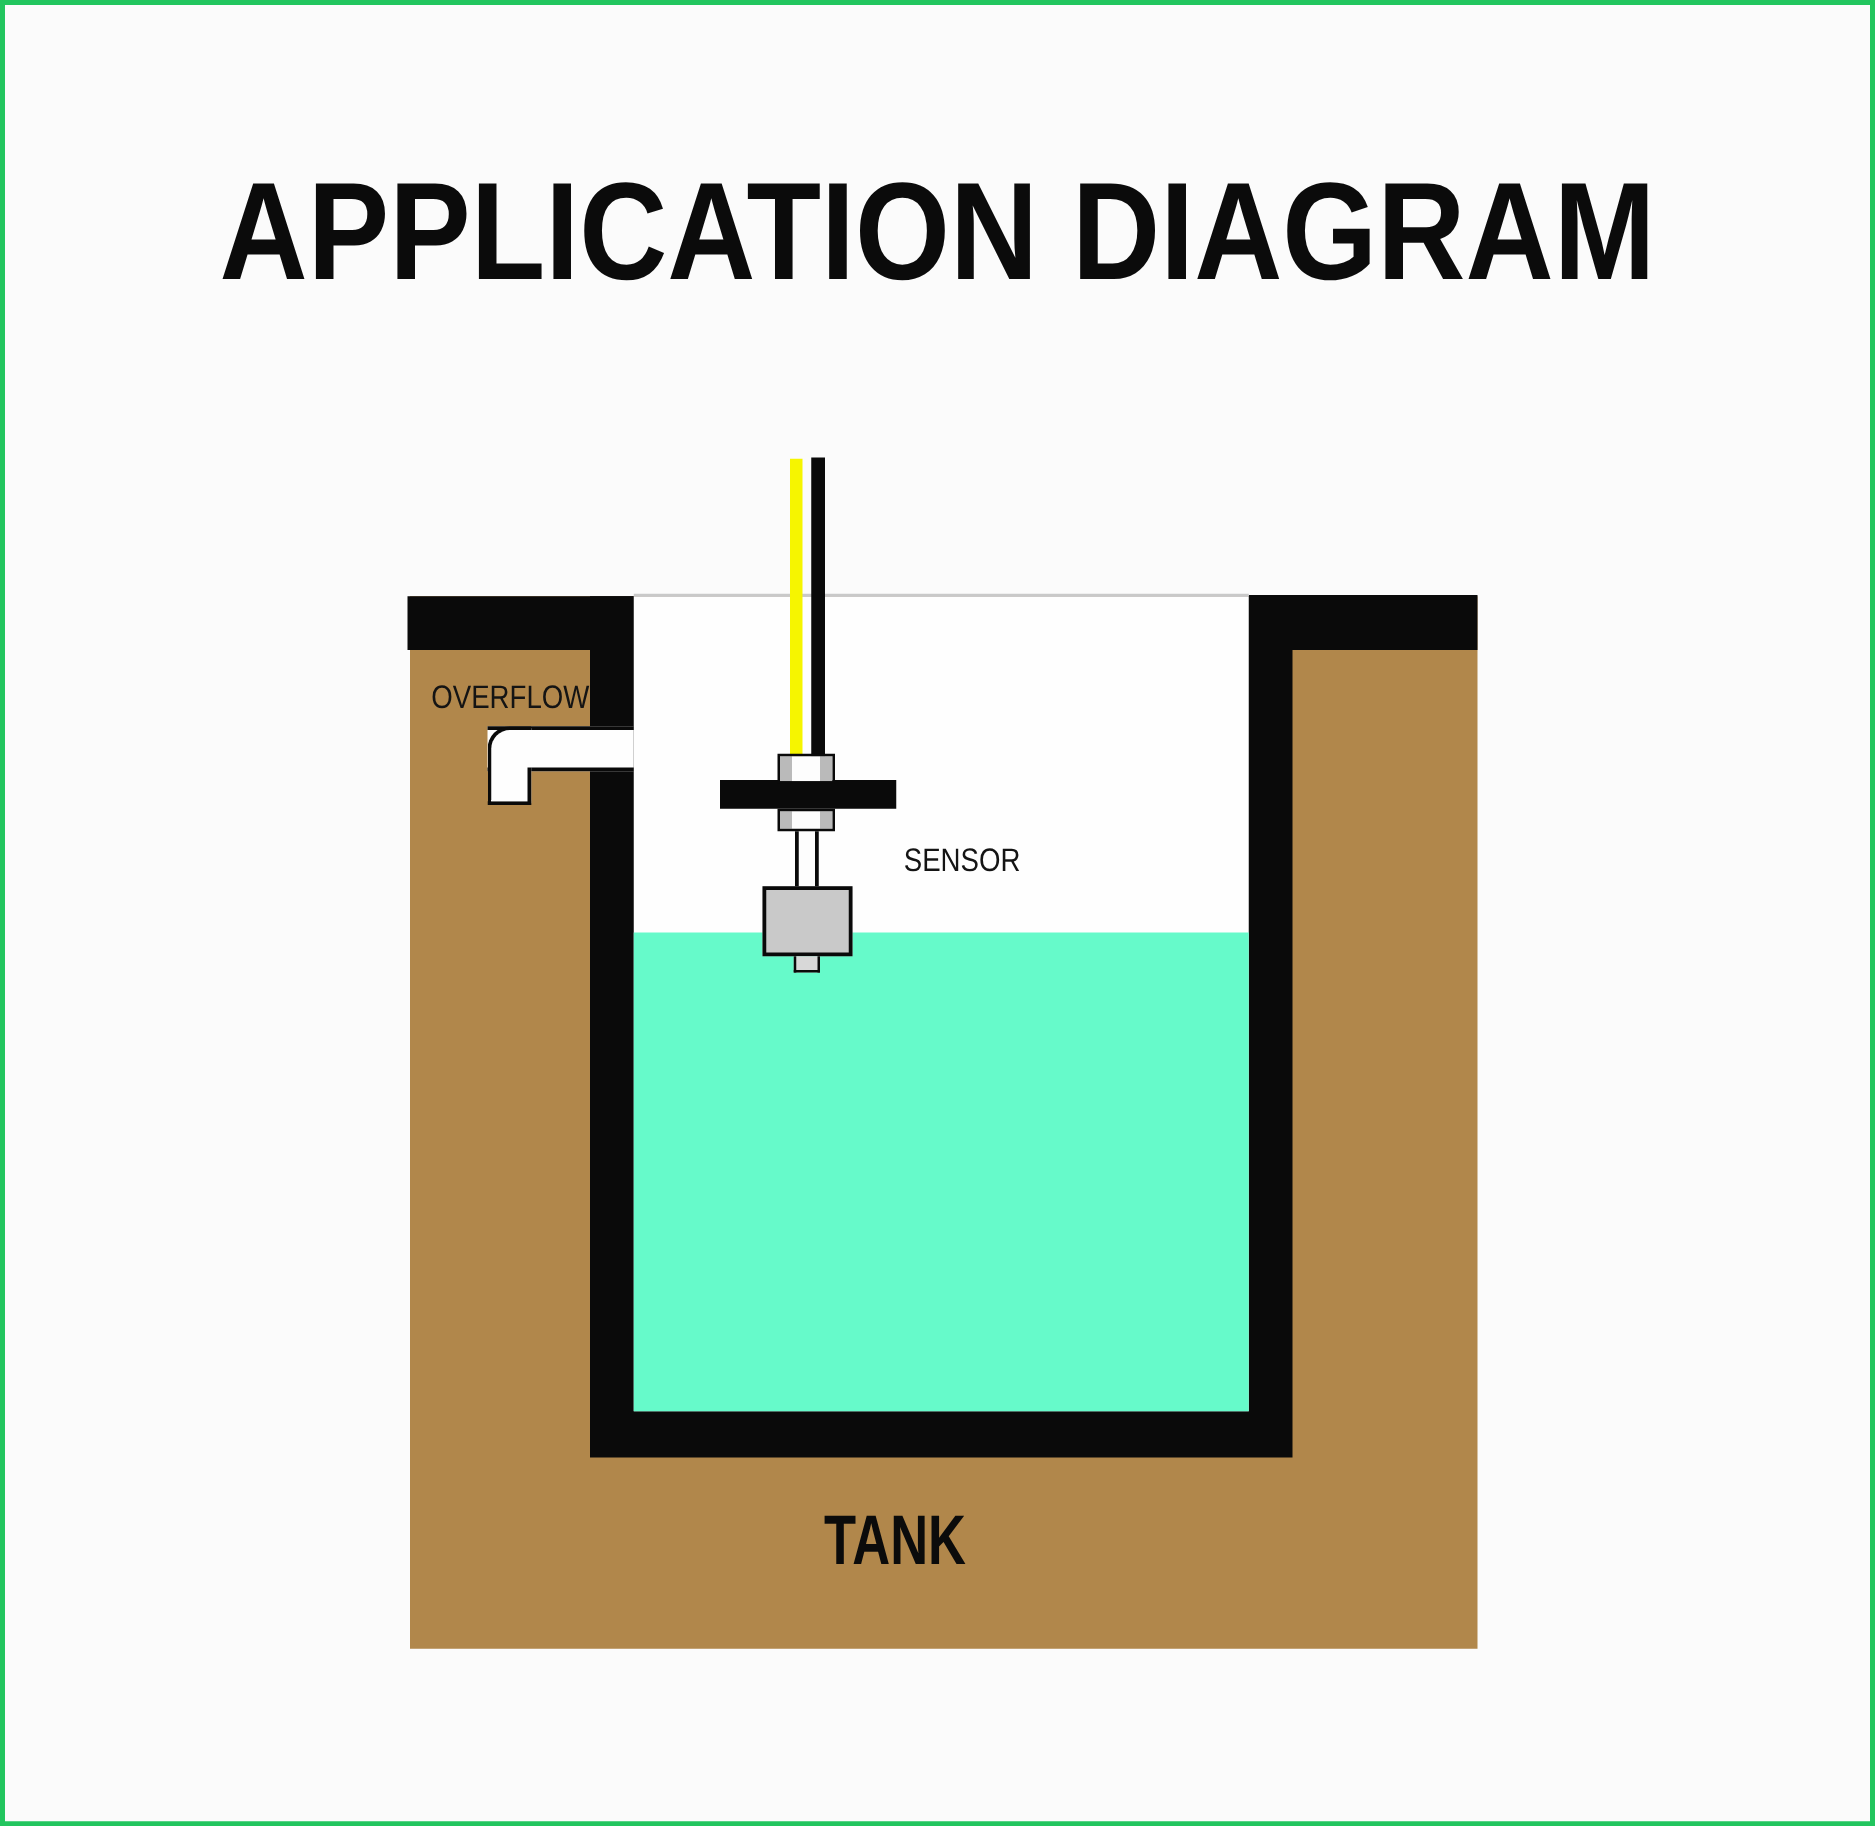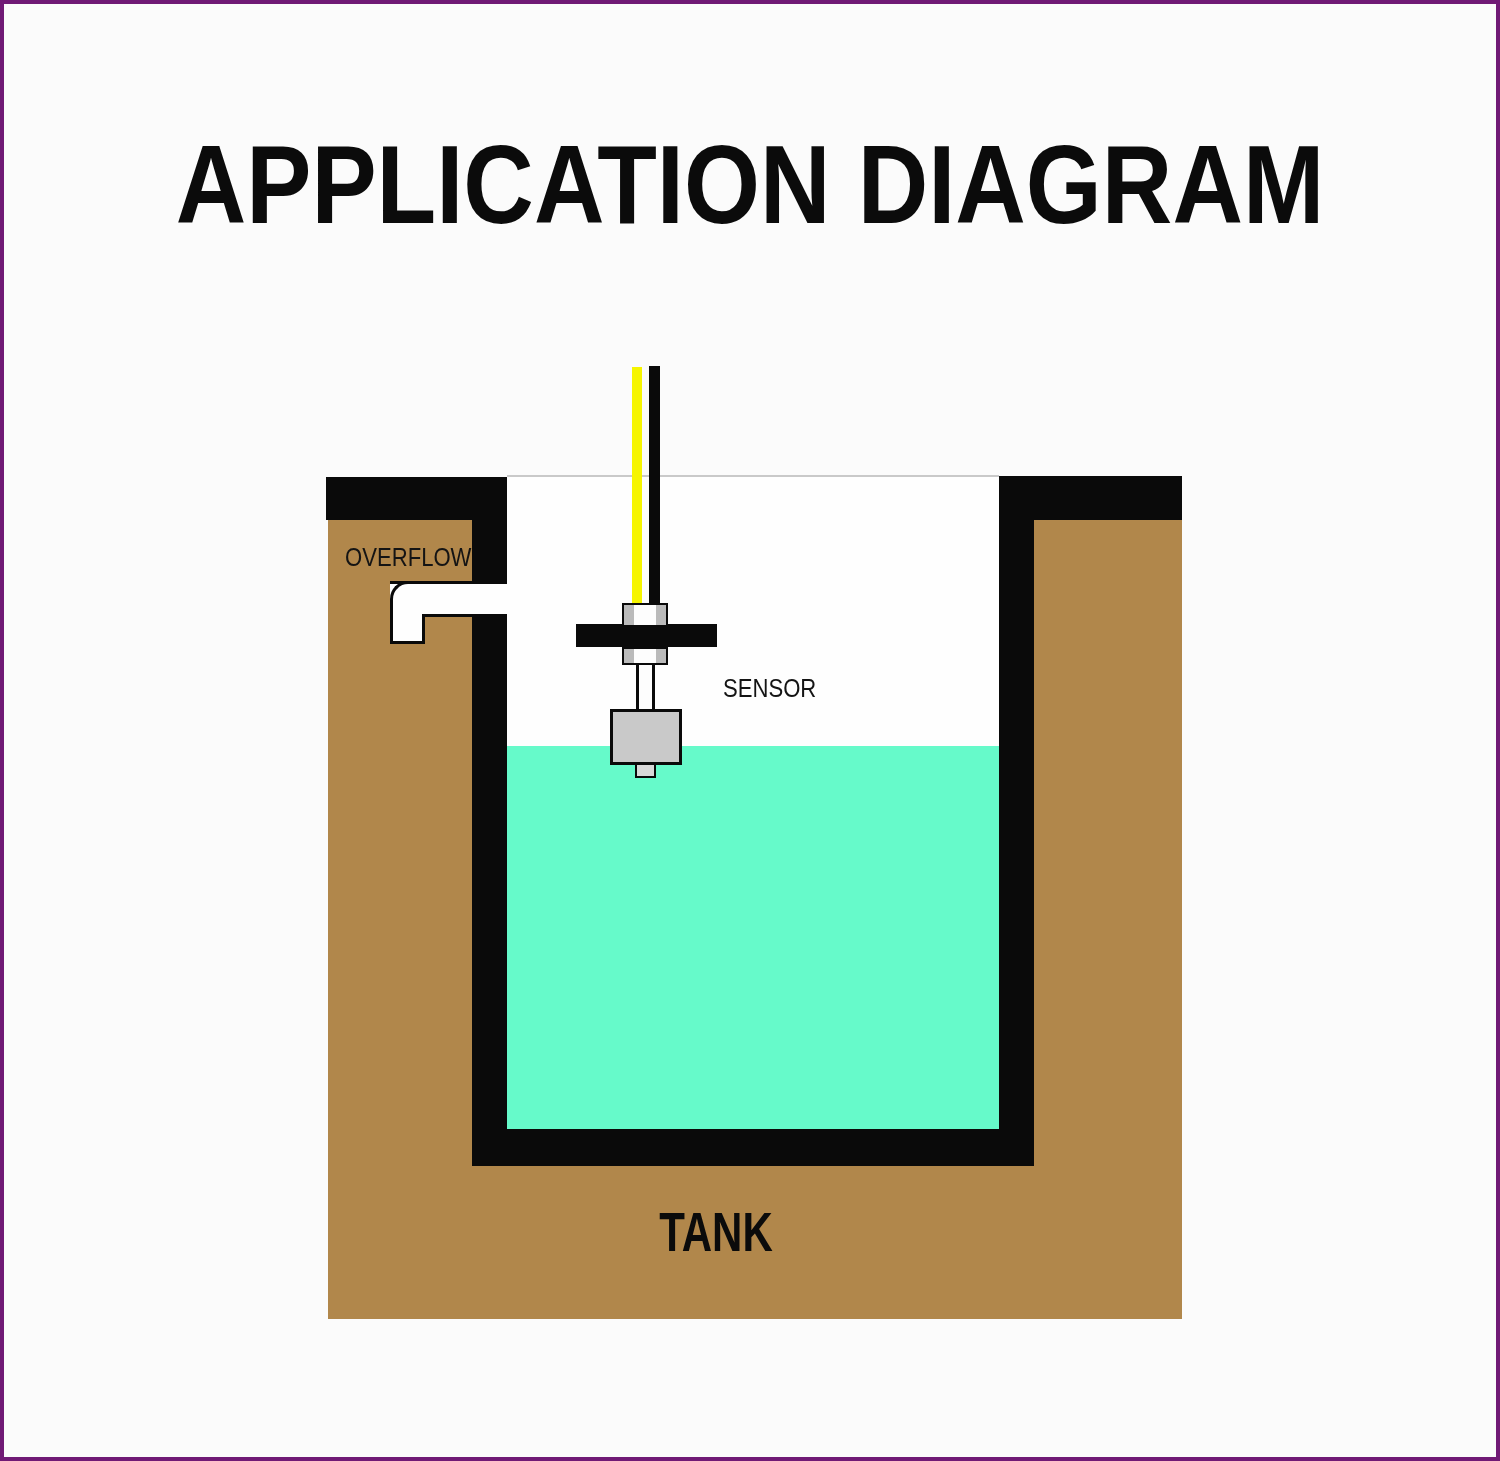--- a/index.html
+++ b/index.html
@@ -4,21 +4,21 @@
 <style>
   :root{
     --background:#FBFBFB; --text:#0B0B0B; --tank-body:#B1874B; --lining:#0A0A0A;
     --water:#66FACA; --float:#C9C9C9; --wire-yellow:#F6F500; --wire-black:#0A0A0A;
     --pipe:#FEFEFE; --hardware-gray:#BABABA; --opening-line:#C9C9C9;
   }
   html,body{margin:0;padding:0;background:#fff;}
   #canvas{
     position:relative; width:1500px; height:1461px; overflow:hidden;
     background:var(--background);
-    border:4px solid #701a75; box-sizing:border-box;
+    border:4px solid #22c55e; box-sizing:border-box;
     font-family:"Liberation Sans", sans-serif;
   }
   .abs{position:absolute;}
   
   #title{
     left:0; right:0; top:126px; text-align:center;
     font-size:111px; font-weight:bold; line-height:1; color:var(--text);
     letter-spacing:0px; transform:scaleX(0.88); white-space:nowrap;
   }
   

